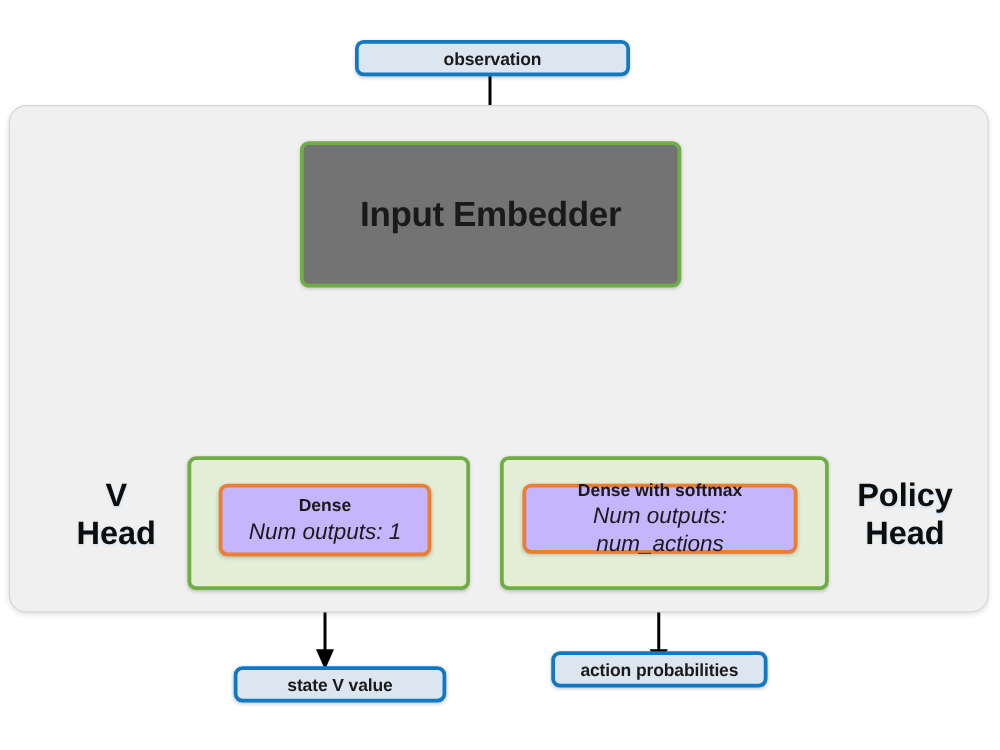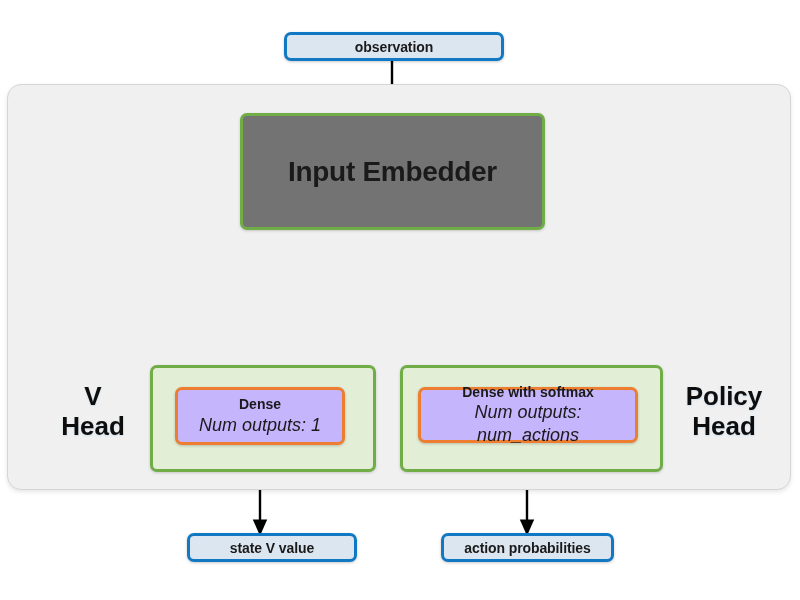--- a/index.html
+++ b/index.html
@@ -170,17 +170,17 @@
 
   <div class="box orange-box" style="left:418px; top:387px; width:220px; height:56px;">
     <span class="title">Dense with softmax</span>
     <span class="sub">Num outputs: num_actions</span>
   </div>
 
   <div class="box io-box" style="left:187px; top:533px; width:170px; height:29px;">
     <span>state V value</span>
   </div>
 
-  <div class="box io-box" style="left:441px; top:533px; width:173px; height:29px;">
+  <div class="box io-box" style="left:441px; top:521px; width:173px; height:29px;">
     <span>action probabilities</span>
   </div>
 
 </div>
 
 </body></html>

